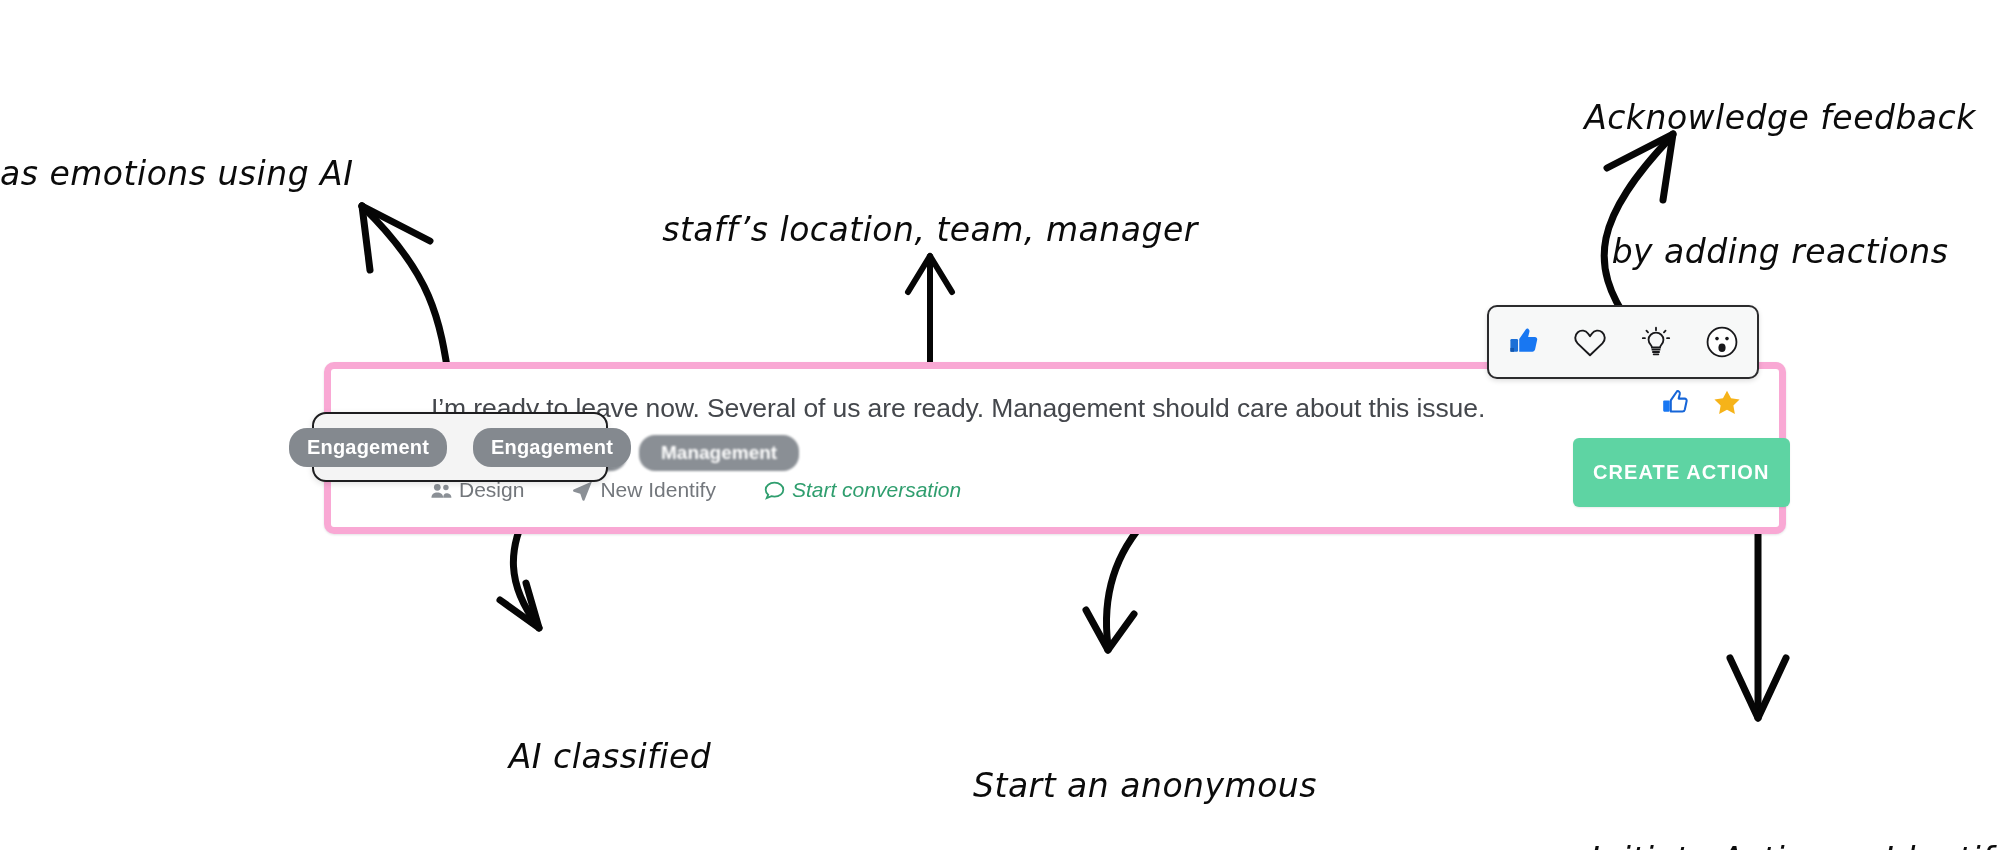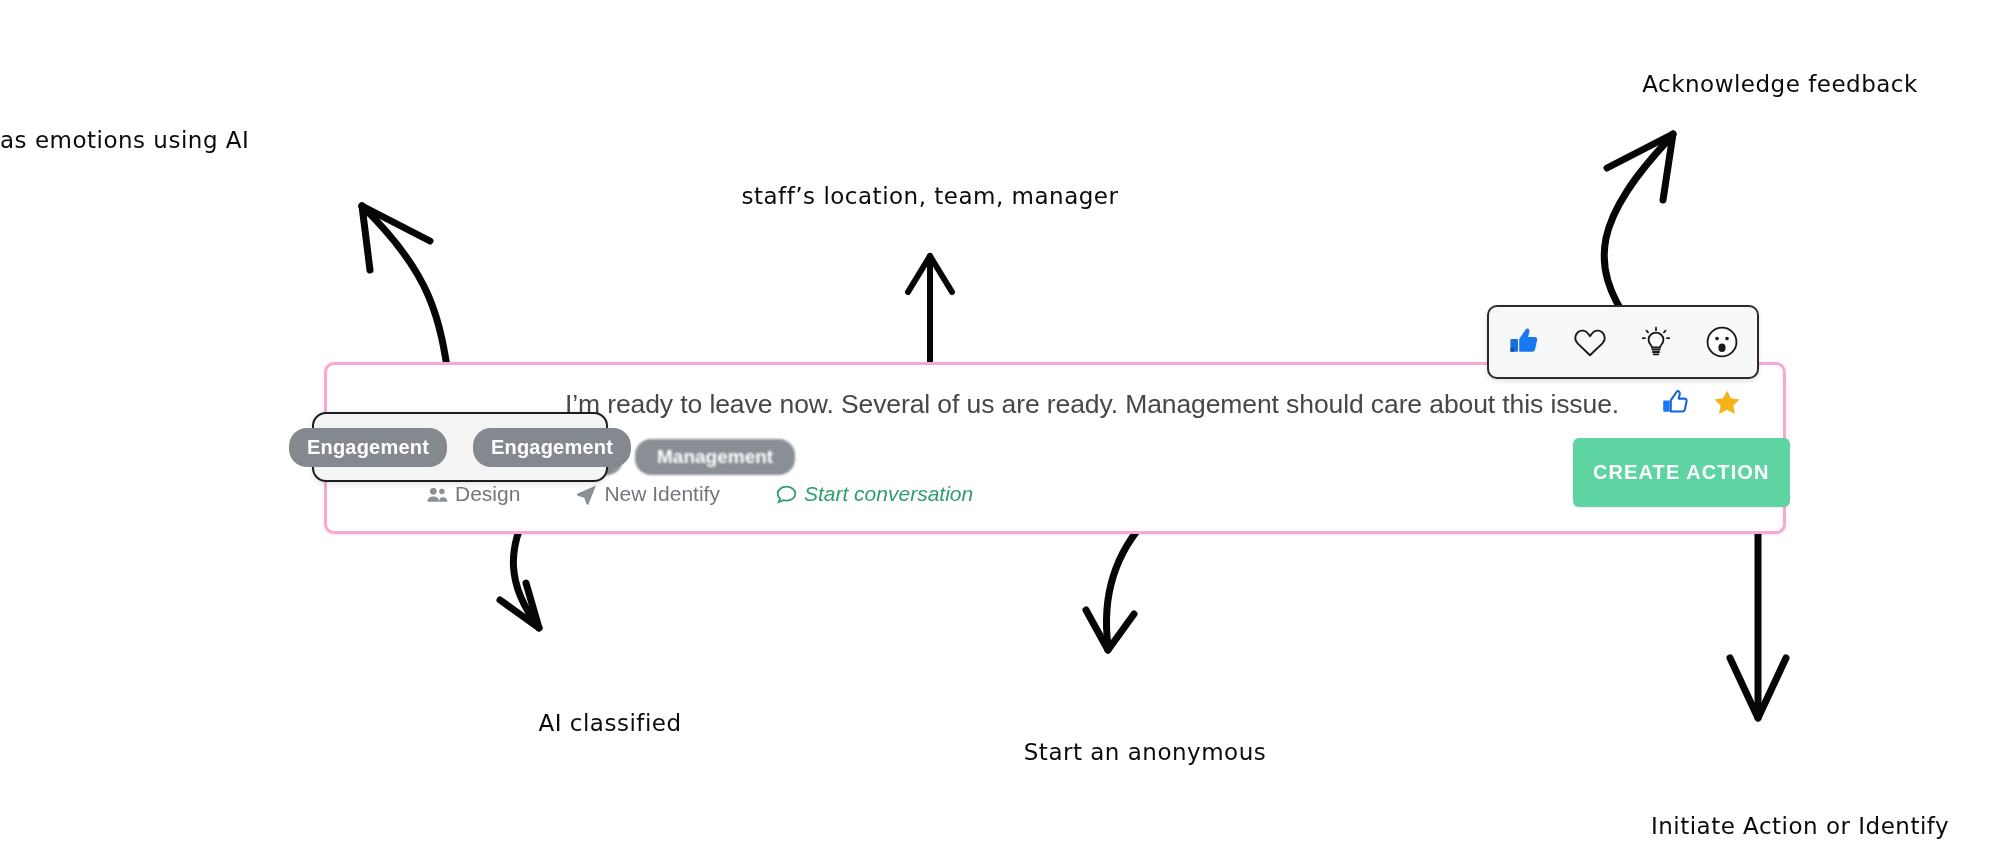--- a/index.html
+++ b/index.html
@@ -10,43 +10,43 @@
     font-family:"Liberation Sans", sans-serif;
     position:relative;
     overflow:hidden;
   }
   #stage { position:absolute; inset:0; }
 
   
   .annot {
     position:absolute;
     font-family:"DejaVu Sans", sans-serif;
+    font-style:italic;
     font-weight:400;
     color:#0b0b0b;
-    font-size:23px;
+    font-size:33px;
     line-height:1.36;
     letter-spacing:.5px;
     white-space:pre;
   }
   .annot.center { text-align:center; }
 
   
   .arrow { position:absolute; overflow:visible; }
   .arrow path { fill:none; stroke:#060606; stroke-linecap:round; stroke-linejoin:round; }
 
   
   #card {
     position:absolute;
     left:324px; top:362px;
     width:1462px; height:172px;
     background:#ffffff;
-    border:3px solid #f9a8d4;
+    border:7px solid #f9a8d4;
     border-radius:10px;
     box-shadow:0 1px 3px rgba(16,24,40,.07), 0 1px 2px rgba(16,24,40,.05);
-    text-align:center;
   }
   #card-inner {
     position:relative;
     width:100%; height:100%;
     padding:22px 26px 18px 100px;
   }
 
   .emoji-avatar {
     position:absolute;
     left:28px; top:46px;
@@ -59,21 +59,21 @@
     color:#44474c;
     letter-spacing:-0.1px;
     line-height:1.2;
     margin-top:2px;
     white-space:nowrap;
   }
 
   .meta-row {
     position:absolute;
     left:100px; bottom:22px;
-    display:flex; align-items:center; gap:16px;
+    display:flex; align-items:center; gap:8px;
     height:30px;
     margin-top:16px;
   }
   .meta-item {
     display:flex; align-items:center; gap:7px;
     font-size:21px;
     color:#73777c;
     margin-right:40px;
     white-space:nowrap;
   }
@@ -178,20 +178,21 @@
   <div class="annot" style="left:0px; top:62px; width:330px;">
     <div>as emotions using AI</div>
   </div>
 
   <div class="annot center" style="left:660px; top:118px; width:540px;">
     <div>staff’s location, team, manager</div>
   </div>
 
   <div class="annot center" style="left:1560px; top:6px; width:440px;">
     <div>Acknowledge feedback</div>
+    <div>by adding reactions</div>
   </div>
 
   <div class="annot center" style="left:460px; top:645px; width:300px;">
     <div>AI classified</div>
     
   </div>
 
   <div class="annot center" style="left:960px; top:674px; width:370px;">
     <div>Start an anonymous</div>
     

